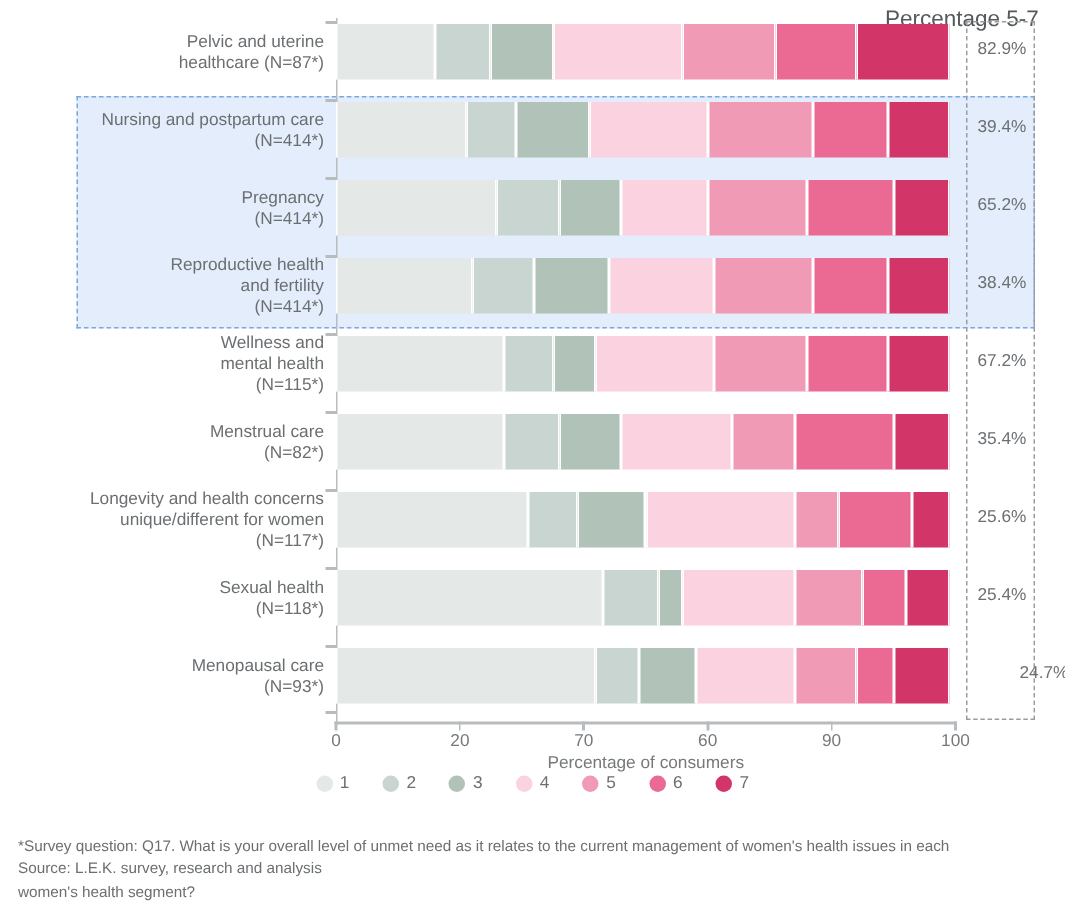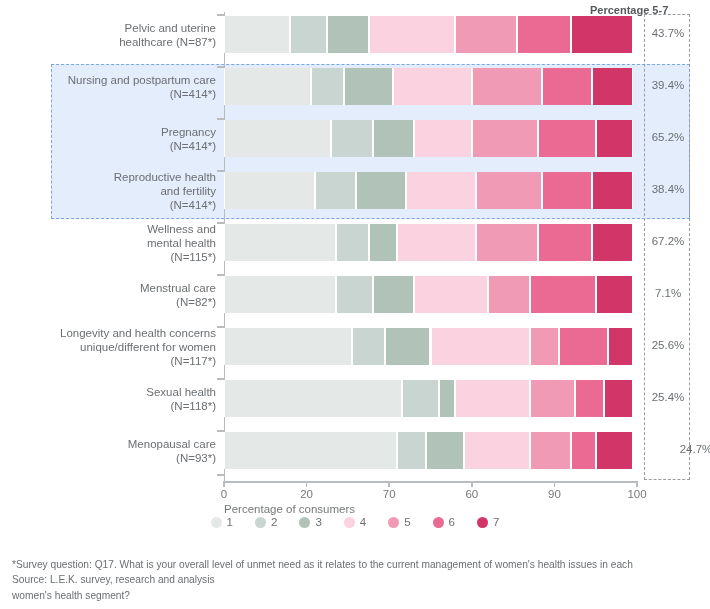--- a/index.html
+++ b/index.html
@@ -11,22 +11,22 @@
     color: #6b6f72;
     overflow: hidden;
   }
   #root { position: relative; width: 710px; height: 609px; }
 
   
   .pct-header {
     position: absolute;
     left: 590px; top: 4px;
     width: 120px;
-    font-size: 11px;
-    font-weight: bold;
+    font-size: 15px;
+    font-weight: normal;
     color: #55595c;
     text-align: left;
   }
 
   
   .group-box {
     position: absolute;
     left: 51px; top: 64px;
     width: 639px; height: 155px;
     background: #e3edfb;
@@ -61,20 +61,21 @@
     top: 488px;
     font-size: 11.5px;
     color: #76797b;
     transform: translateX(-50%);
     white-space: nowrap;
   }
   .xaxis-title {
     position: absolute;
     left: 224px; top: 503px;
     width: 413px;
+    text-align: center;
     font-size: 11.5px;
     color: #76797b;
   }
 
   
   .bar-row { position: absolute; left: 0; height: 37px; }
   .seg {
     position: absolute; top: 0; height: 37px;
     border: 1px solid #ffffff;
     border-top: none; border-bottom: none;
@@ -272,26 +273,26 @@
 (N=82*)</div>
       <div class="cat-label" style="left: -12px; right: auto; width: 228px; top: 325.5px;">Longevity and health concerns
 unique/different for women
 (N=117*)</div>
       <div class="cat-label" style="left: -12px; right: auto; width: 228px; top: 384.5px;">Sexual health
 (N=118*)</div>
       <div class="cat-label" style="left: -12px; right: auto; width: 228px; top: 436.5px;">Menopausal care
 (N=93*)</div>
     </div>
   <div id="pcts-layer">
-      <div class="pct-val" style="top: 27px;">43.7%</div>
+      <div class="pct-val" style="top: 27px;">82.9%</div>
       <div class="pct-val" style="top: 79px;">39.4%</div>
       <div class="pct-val" style="top: 131px;">65.2%</div>
       <div class="pct-val" style="top: 183px;">38.4%</div>
       <div class="pct-val" style="top: 235px;">67.2%</div>
-      <div class="pct-val" style="top: 287px;">7.1%</div>
+      <div class="pct-val" style="top: 287px;">35.4%</div>
       <div class="pct-val" style="top: 339px;">25.6%</div>
       <div class="pct-val" style="top: 391px;">25.4%</div>
       <div class="pct-val" style="top: 443px; margin-left: 28px;">24.7%</div>
     </div>
 
   <div class="legend" id="legend">
       <div class="legend-item">
         <span class="legend-dot" style="background: rgb(228, 232, 230);"></span>
         <span class="legend-text">1</span>
       </div>

